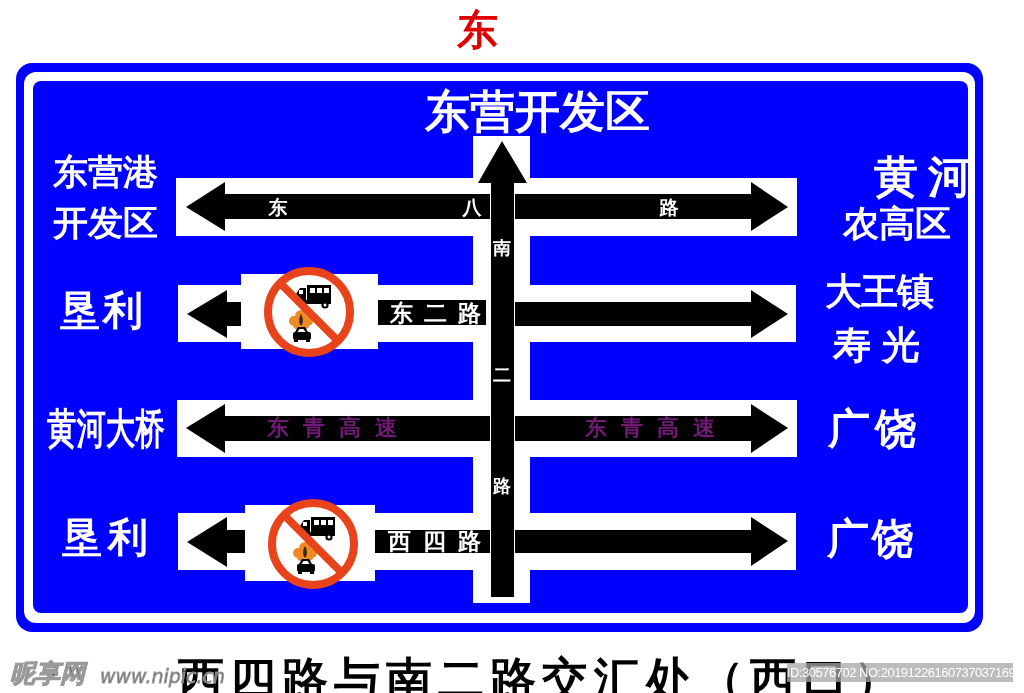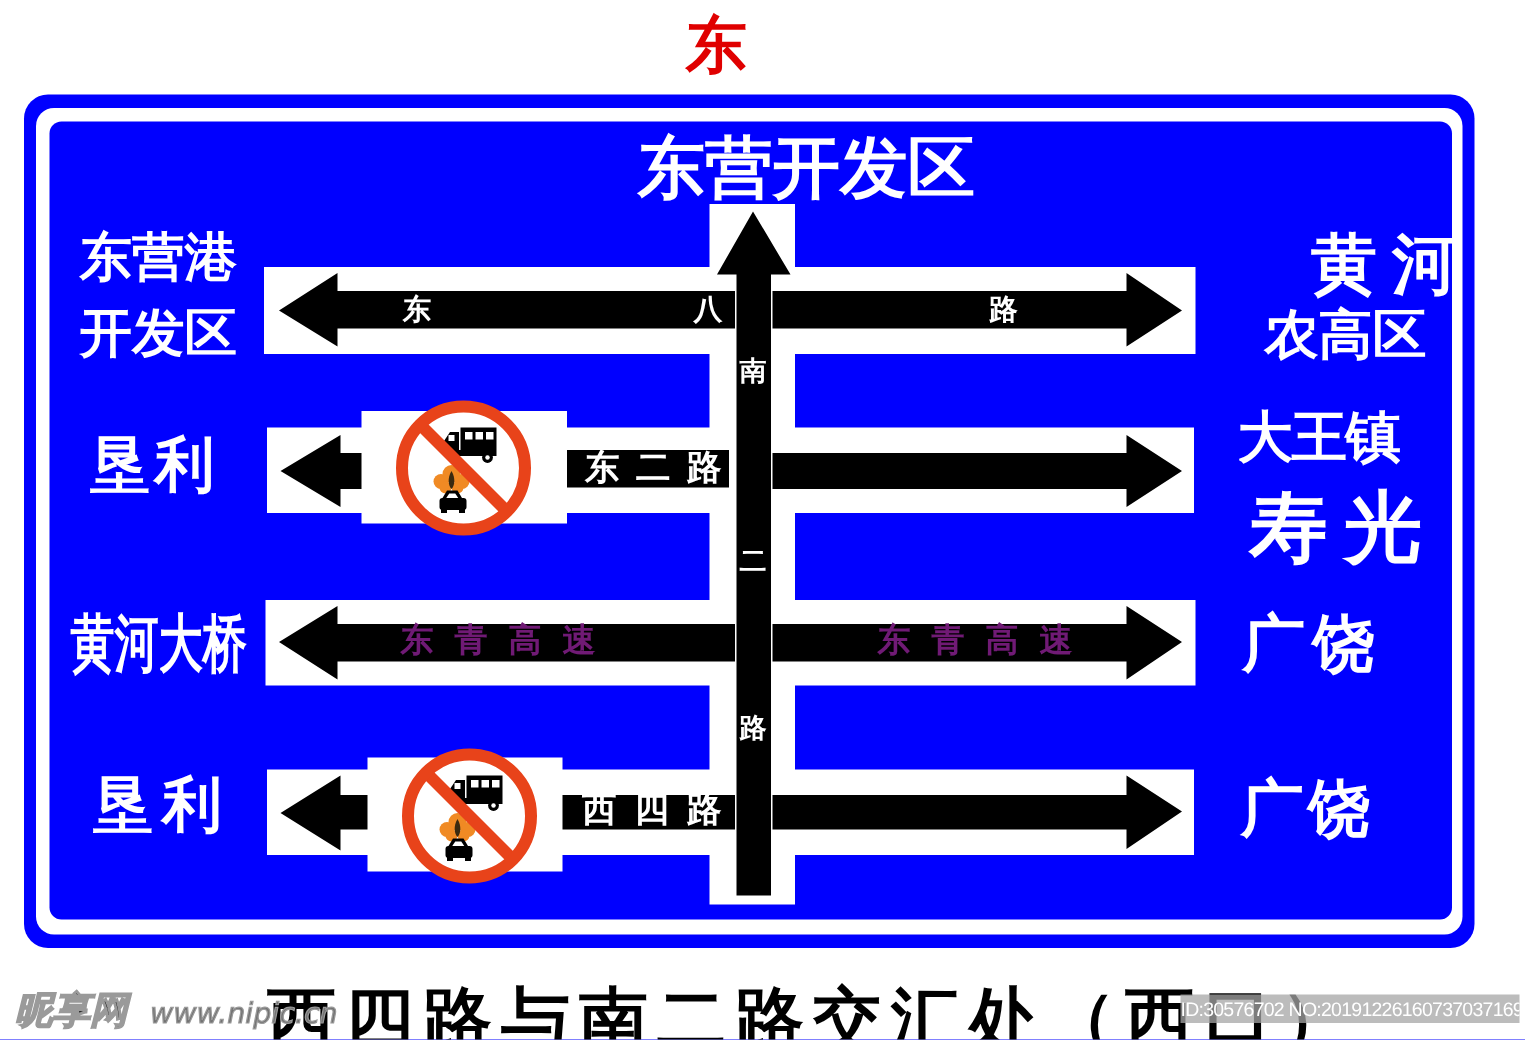--- a/index.html
+++ b/index.html
@@ -152,21 +152,21 @@
 
 <div class="t dest" style="left:53px; top:155px;">东营港</div>
 <div class="t dest" style="left:53px; top:206px;">开发区</div>
 <div class="t" style="left:60px; top:290px; font-size:40px; letter-spacing:3px;">垦利</div>
 <div class="t" style="left:47px; top:408px; font-size:42px; transform:scaleX(0.7); transform-origin:left top;">黄河大桥</div>
 <div class="t" style="left:62px; top:517px; font-size:40px; letter-spacing:6px;">垦利</div>
 
 <div class="t" style="left:874px; top:155px; font-size:44px; letter-spacing:10px;">黄河</div>
 <div class="t" style="left:843px; top:206px; font-size:36px;">农高区</div>
 <div class="t" style="left:825px; top:273px; font-size:37px; letter-spacing:-1px;">大王镇</div>
-<div class="t" style="left:833px; top:326px; font-size:52px; letter-spacing:11px;">寿光</div>
+<div class="t" style="left:833px; top:326px; font-size:38px; letter-spacing:11px;">寿光</div>
 <div class="t" style="left:828px; top:408px; font-size:42px; letter-spacing:5px;">广饶</div>
 <div class="t" style="left:827px; top:518px; font-size:42px; letter-spacing:3px;">广饶</div>
 
 <div class="t cc road-ch" style="left:278px; top:207px;">东</div>
 <div class="t cc road-ch" style="left:472px; top:207px;">八</div>
 <div class="t cc road-ch" style="left:669px; top:207px;">路</div>
 
 <div class="t lc road-name" style="left:390px; top:313px;">东二路</div>
 
 <div class="t lc hw-name" style="left:267px; top:428px;">东青高速</div>

